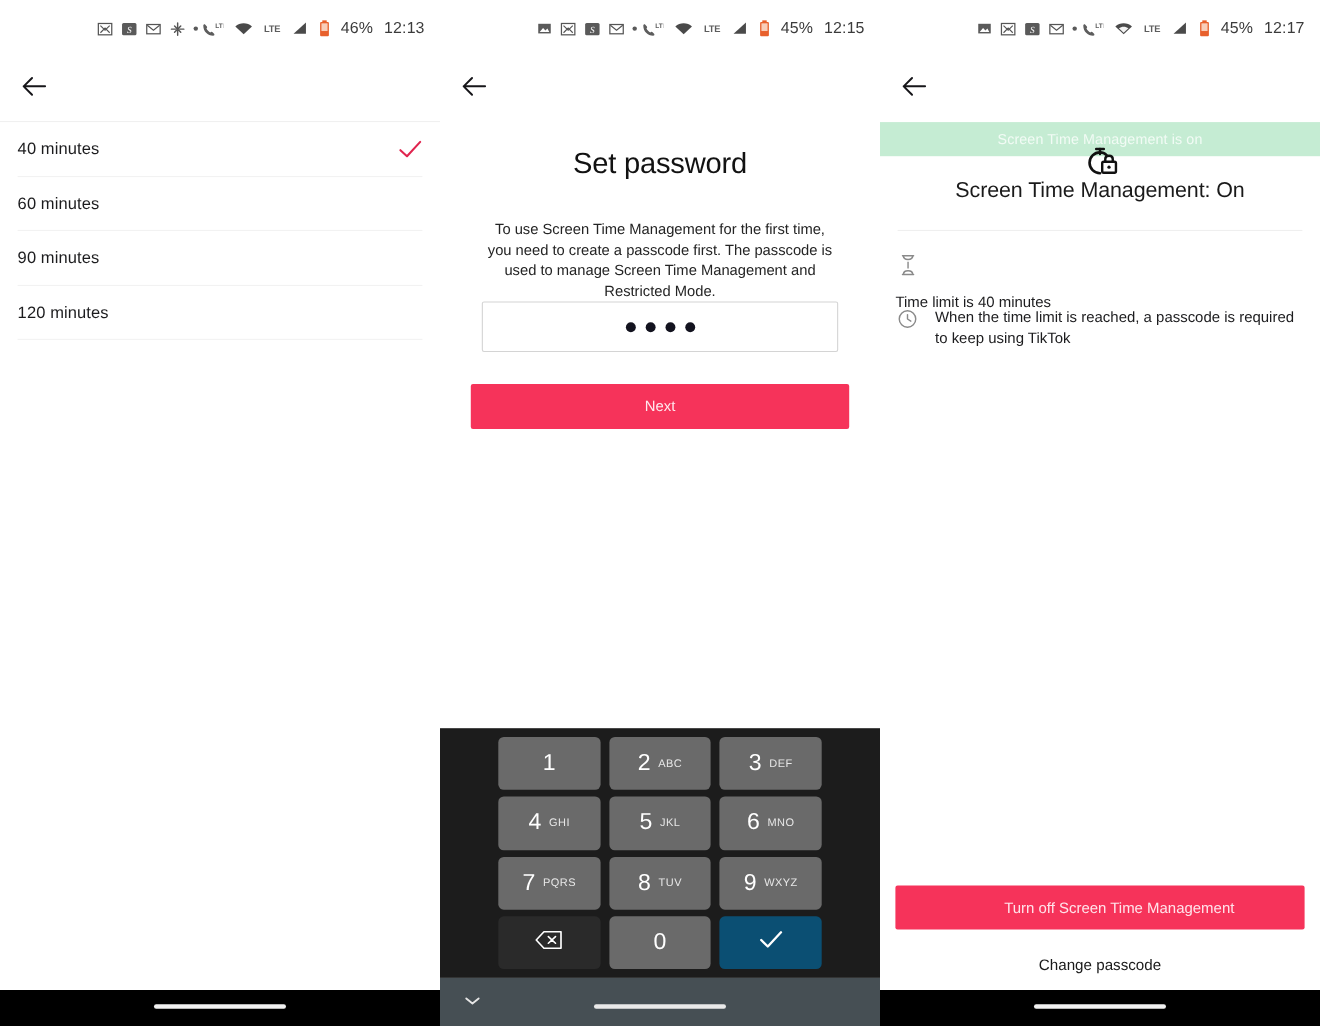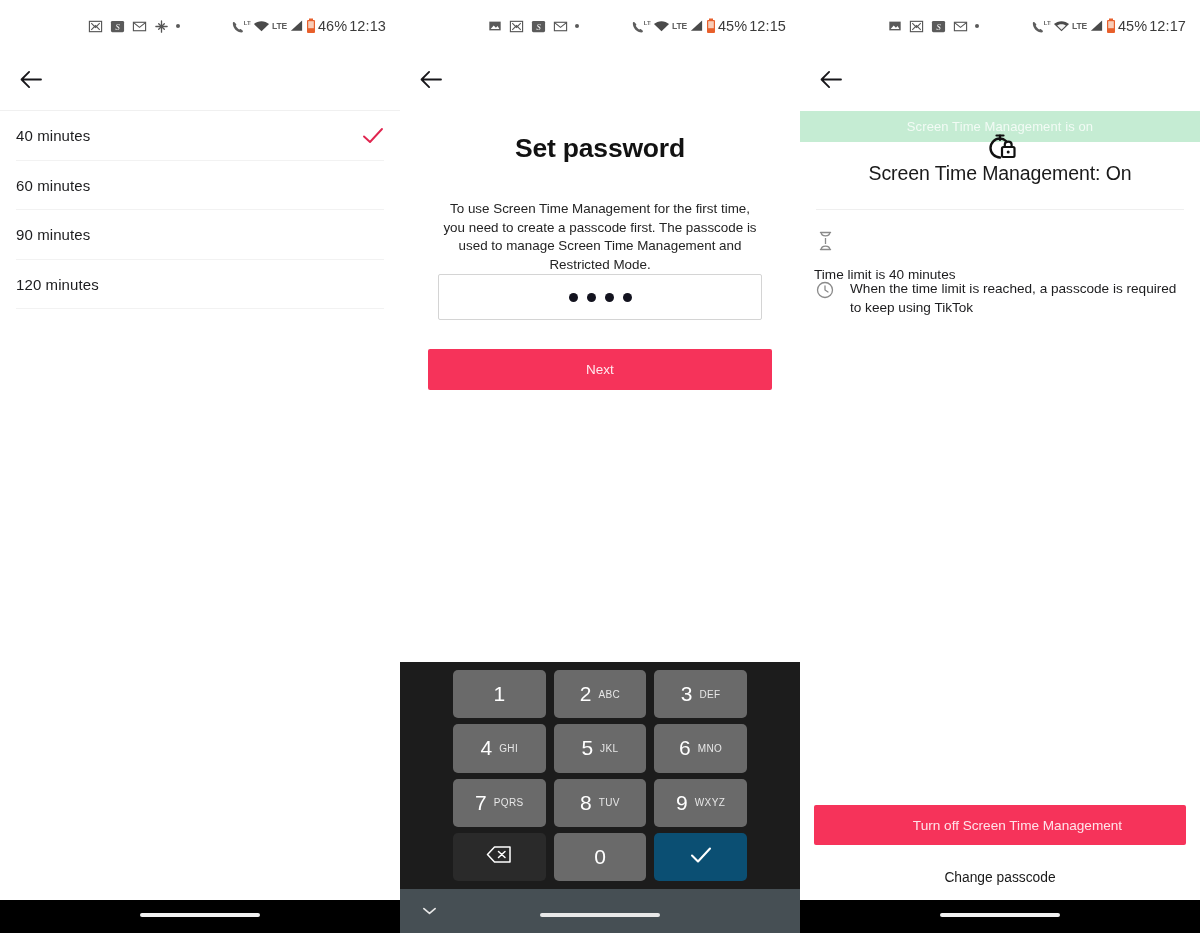--- a/index.html
+++ b/index.html
@@ -19,21 +19,21 @@
   }
 
   
   .statusbar {
     position: absolute; top: 0; left: 0; width: 100%; height: 52px;
     display: flex; align-items: center;
     padding: 0 14px;
     font-size: 14.5px; color: #3c3c3c;
   }
   .sb-left { display: flex; align-items: center; gap: 7px; margin-left: 74px; }
-  .sb-right { display: flex; align-items: center; gap: 2px; margin-left: auto; }
+  .sb-right { display: flex; align-items: center; gap: 10px; margin-left: auto; }
   .sb-ico { display: inline-flex; align-items: center; justify-content: center; }
   .sb-dot { width: 4px; height: 4px; border-radius: 50%; background: #5a5a5a; display: inline-block; }
   .sb-text { font-size: 14.5px; color: #3b3b3b; letter-spacing: .1px; }
   .lte-sm { font-size: 8.5px; font-weight: bold; color: #5d5d5d; letter-spacing: -.2px; }
 
   
   .nav {
     position: absolute; top: 52px; left: 0; width: 100%; height: 58px;
     display: flex; align-items: center;
   }
@@ -65,21 +65,20 @@
     height: 1px; background: #f2f2f2;
   }
   .opt-label { font-size: 15px; color: #1c1c1e; letter-spacing: .1px; }
   .opt-check { margin-left: auto; display: flex; align-items: center; }
 
   
   .p2-title {
     position: absolute; top: 133px; left: 0; width: 100%;
     text-align: center; font-size: 26.5px; color: #121212;
     letter-spacing: -.2px;
-    font-weight: bold;
   }
   .p2-desc {
     position: absolute; top: 172px; left: 38px; width: 324px;
     text-align: center; font-size: 13.4px; line-height: 18.6px;
     color: #242424;
     margin-top: 28px;
   }
   .pw-field {
     position: absolute; top: 274px; left: 38px;
     width: 324px; height: 46px;

